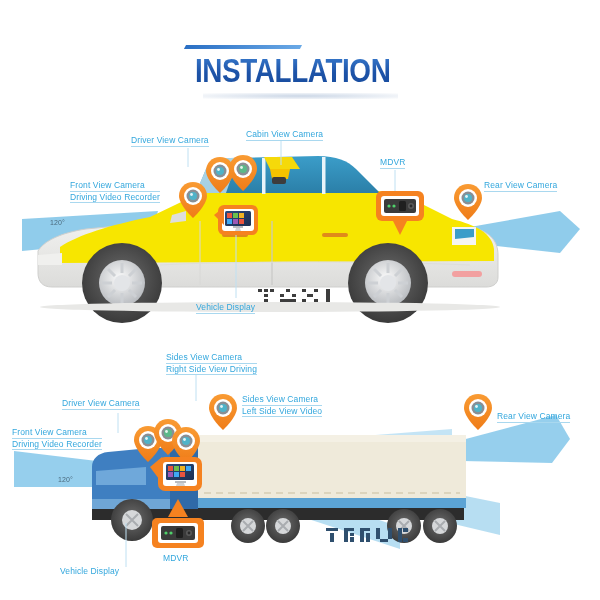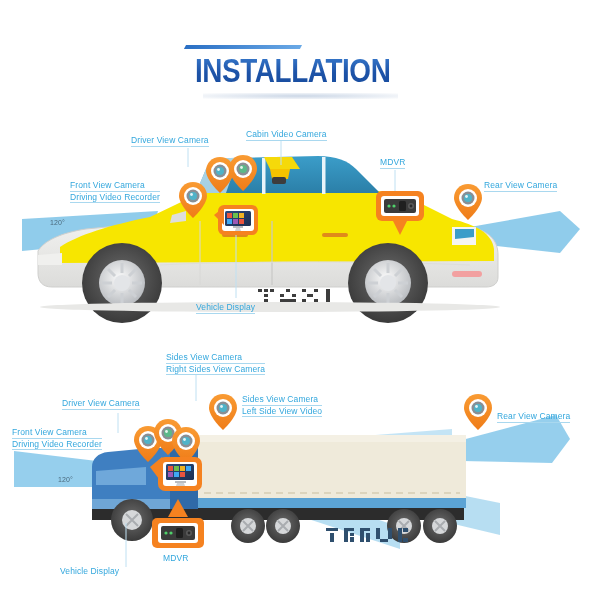--- a/index.html
+++ b/index.html
@@ -379,21 +379,21 @@
   </svg>
 
   <div class="lbl" style="left:70px;top:165px;">
     <span class="u">Front View Camera</span>
     <span class="u">Driving Video Recorder</span>
   </div>
   <div class="lbl" style="left:131px;top:120px;">
     <span class="u">Driver View Camera</span>
   </div>
   <div class="lbl" style="left:246px;top:114px;">
-    <span class="u">Cabin Video Camera</span>
+    <span class="u">Cabin View Camera</span>
   </div>
   <div class="lbl" style="left:380px;top:142px;">
     <span class="u">MDVR</span>
   </div>
   <div class="lbl" style="left:484px;top:165px;">
     <span class="u">Rear View Camera</span>
   </div>
   <div class="lbl" style="left:196px;top:287px;">
     <span class="u">Vehicle Display</span>
   </div>
@@ -403,21 +403,21 @@
 
   <div class="lbl" style="left:12px;top:412px;">
     <span class="u">Front View Camera</span>
     <span class="u">Driving Video Recorder</span>
   </div>
   <div class="lbl" style="left:62px;top:383px;">
     <span class="u">Driver View Camera</span>
   </div>
   <div class="lbl" style="left:166px;top:337px;">
     <span class="u">Sides View Camera</span>
-    <span class="u">Right Sides View Camera</span>
+    <span class="u">Right Side View Driving</span>
   </div>
   <div class="lbl" style="left:242px;top:379px;">
     <span class="u">Sides View Camera</span>
     <span class="u">Left Side View Video</span>
   </div>
   <div class="lbl" style="left:497px;top:396px;">
     <span class="u">Rear View Camera</span>
   </div>
   <div class="lbl" style="left:163px;top:538px;">
     <span>MDVR</span>

